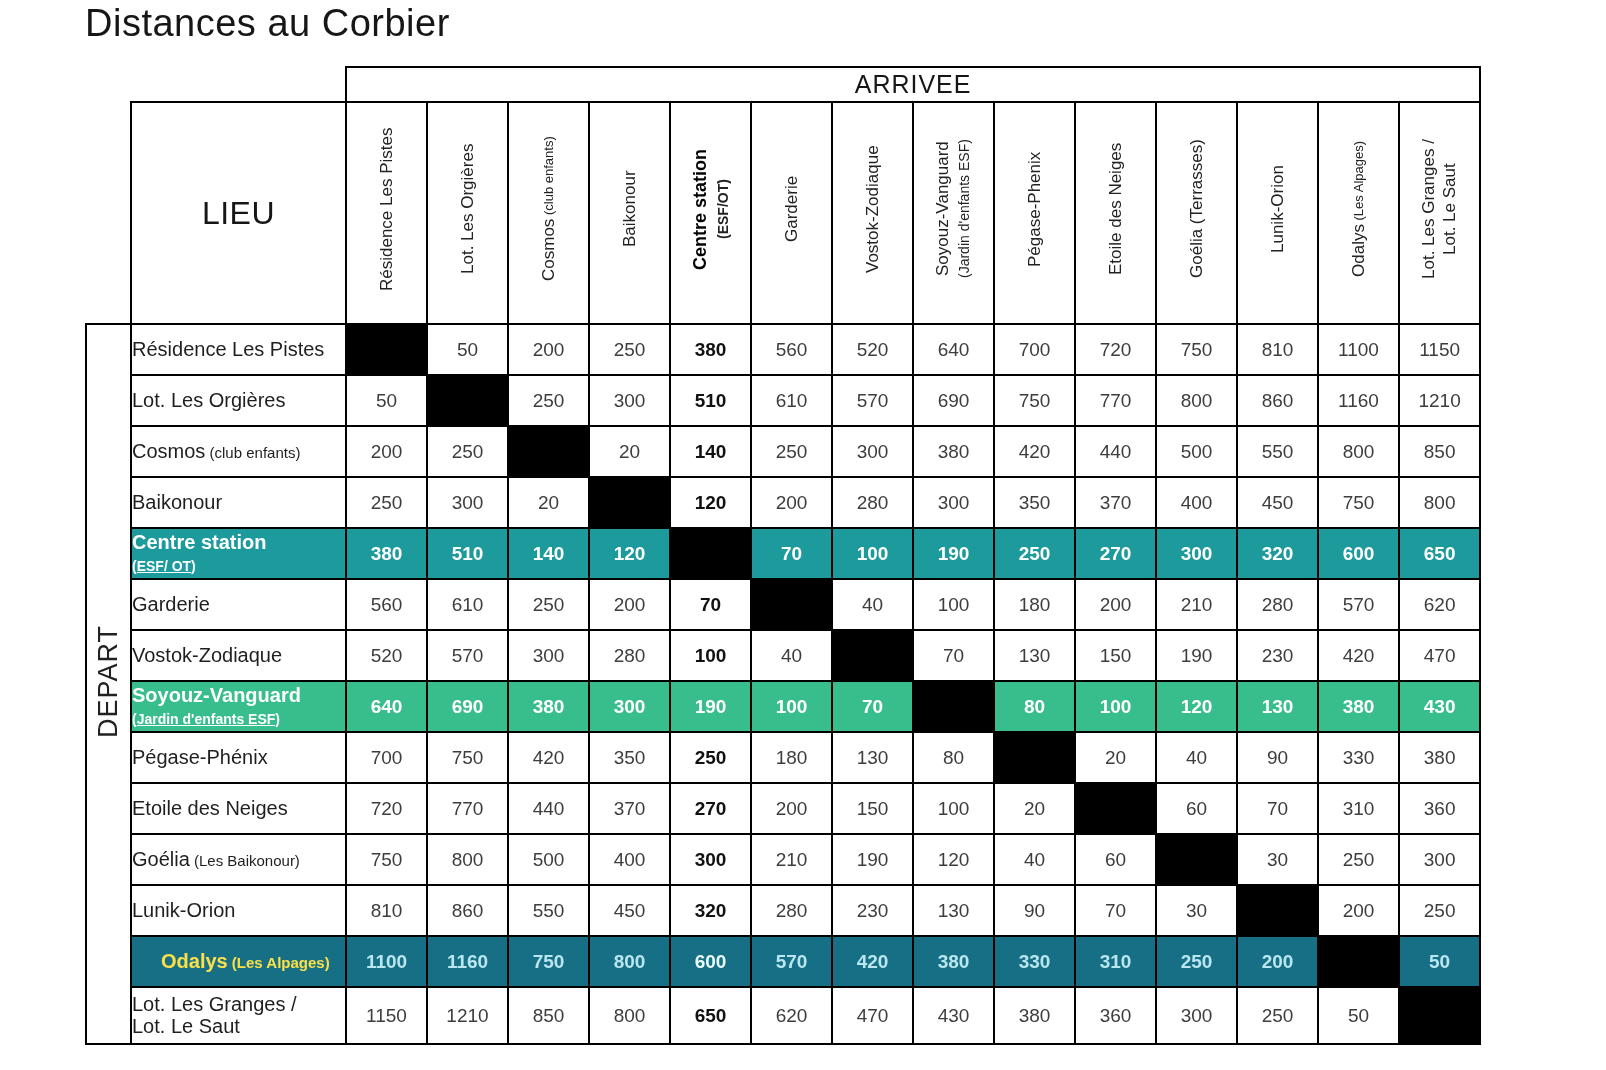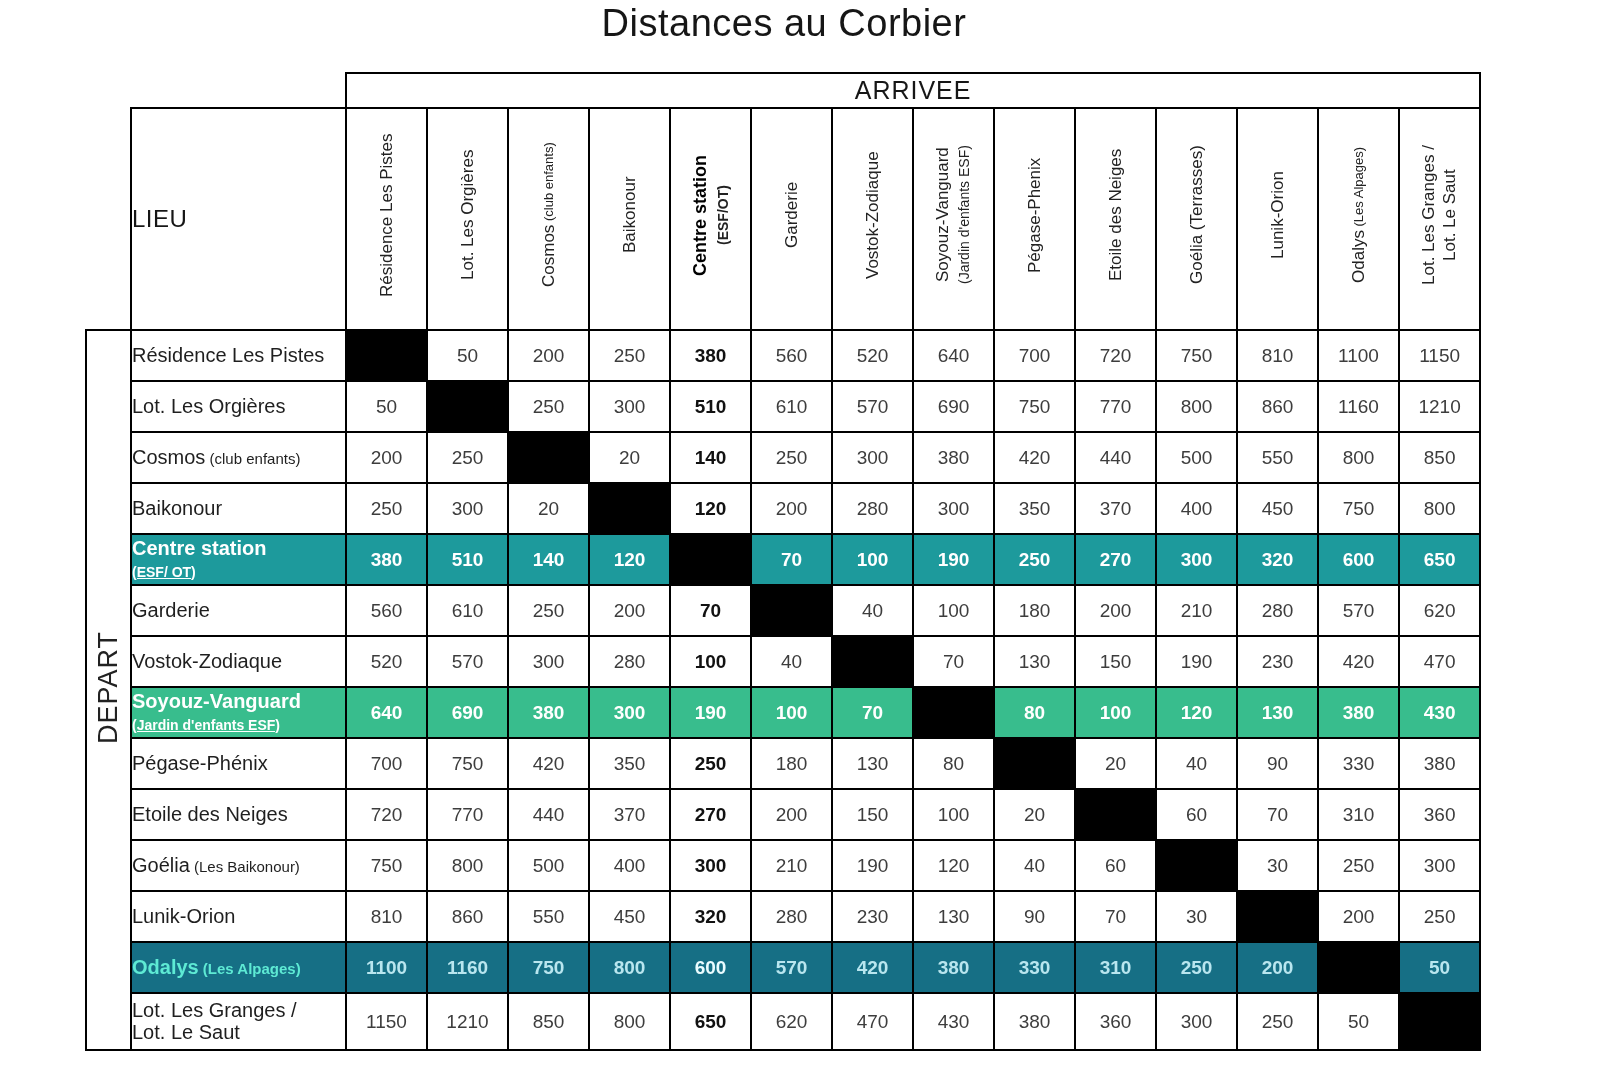--- a/index.html
+++ b/index.html
@@ -1,38 +1,38 @@
 <!DOCTYPE html>
 <html><head>
 <meta charset="utf-8">
 <style>
   html,body{margin:0;padding:0;background:#ffffff;}
   .page{
     position:relative;width:1606px;height:1070px;background:#ffffff;
     font-family:"Liberation Sans","DejaVu Sans",sans-serif;color:#1c1c1c;overflow:hidden;
   }
   .title{
-    position:absolute;left:85px;top:2px;width:1398px;text-align:center;
+    position:absolute;left:85px;top:2px;width:1398px;text-align:left;
     font-size:38px;font-weight:400;color:#161616;letter-spacing:0.5px;
   }
   table.matrix{
-    position:absolute;left:85px;top:72px;width:1394px;
+    position:absolute;left:85px;top:66px;width:1394px;
     border-collapse:collapse;table-layout:fixed;
   }
   table.matrix td{border:2px solid #000;padding:0;overflow:hidden;}
   table.matrix td.nob{border:none;background:#fff;}
   tr.r-arrivee{height:35px;}
   tr.r-colheads{height:222px;}
   tbody tr{height:51px;}
   tbody tr.tall{height:57px;}
   td.arrivee{
     text-align:center;vertical-align:middle;font-size:25px;letter-spacing:1px;color:#161616;
   }
   td.lieu{
-    text-align:left;vertical-align:middle;font-size:24px;letter-spacing:0.5px;color:#161616;
+    text-align:center;vertical-align:middle;font-size:32px;letter-spacing:0.5px;color:#161616;
   }
   td.colhead{vertical-align:bottom;text-align:center;}
   .vtext{
     display:inline-block;writing-mode:vertical-rl;transform:rotate(180deg);
     height:212px;line-height:1.25;font-size:17px;color:#222;margin-bottom:4px;
   }
   .vtext .b{font-weight:700;font-size:18px;color:#000;}
   .vtext .subinline{font-size:13px;}
   .vtext .subline{font-size:14px;}
   td.boldcol .subline{font-weight:700;}
@@ -52,21 +52,21 @@
   
   tr.hl-teal td.label, tr.hl-teal td.val{background:#1d9a9c;color:#fff;}
   tr.hl-teal .rlabel{color:#fff;font-weight:700;}
   tr.hl-teal .rlabel .subline{font-size:14px;}
   tr.hl-teal td.val{font-weight:700;}
   tr.hl-green td.label, tr.hl-green td.val{background:#38bd8d;color:#fff;}
   tr.hl-green .rlabel{color:#fff;font-weight:700;}
   tr.hl-green .rlabel .subline{font-size:14px;}
   tr.hl-green td.val{font-weight:700;}
   tr.hl-darkteal td.label, tr.hl-darkteal td.val{background:#166f85;color:#b9e6ef;}
-  tr.hl-darkteal .rlabel{color:#5eead4;font-weight:700;}
+  tr.hl-darkteal .rlabel{color:#fde047;font-weight:700;margin-left:29px;}
   tr.hl-darkteal td.val{font-weight:700;color:#b9e6ef;}
   tr.hl-darkteal td.val.cs{color:#eafcff;}
   td.val.diag{background:#000 !important;}
 </style>
 </head>
 <body>
 
 <div class="page">
   <div class="title">Distances au Corbier</div>
 

